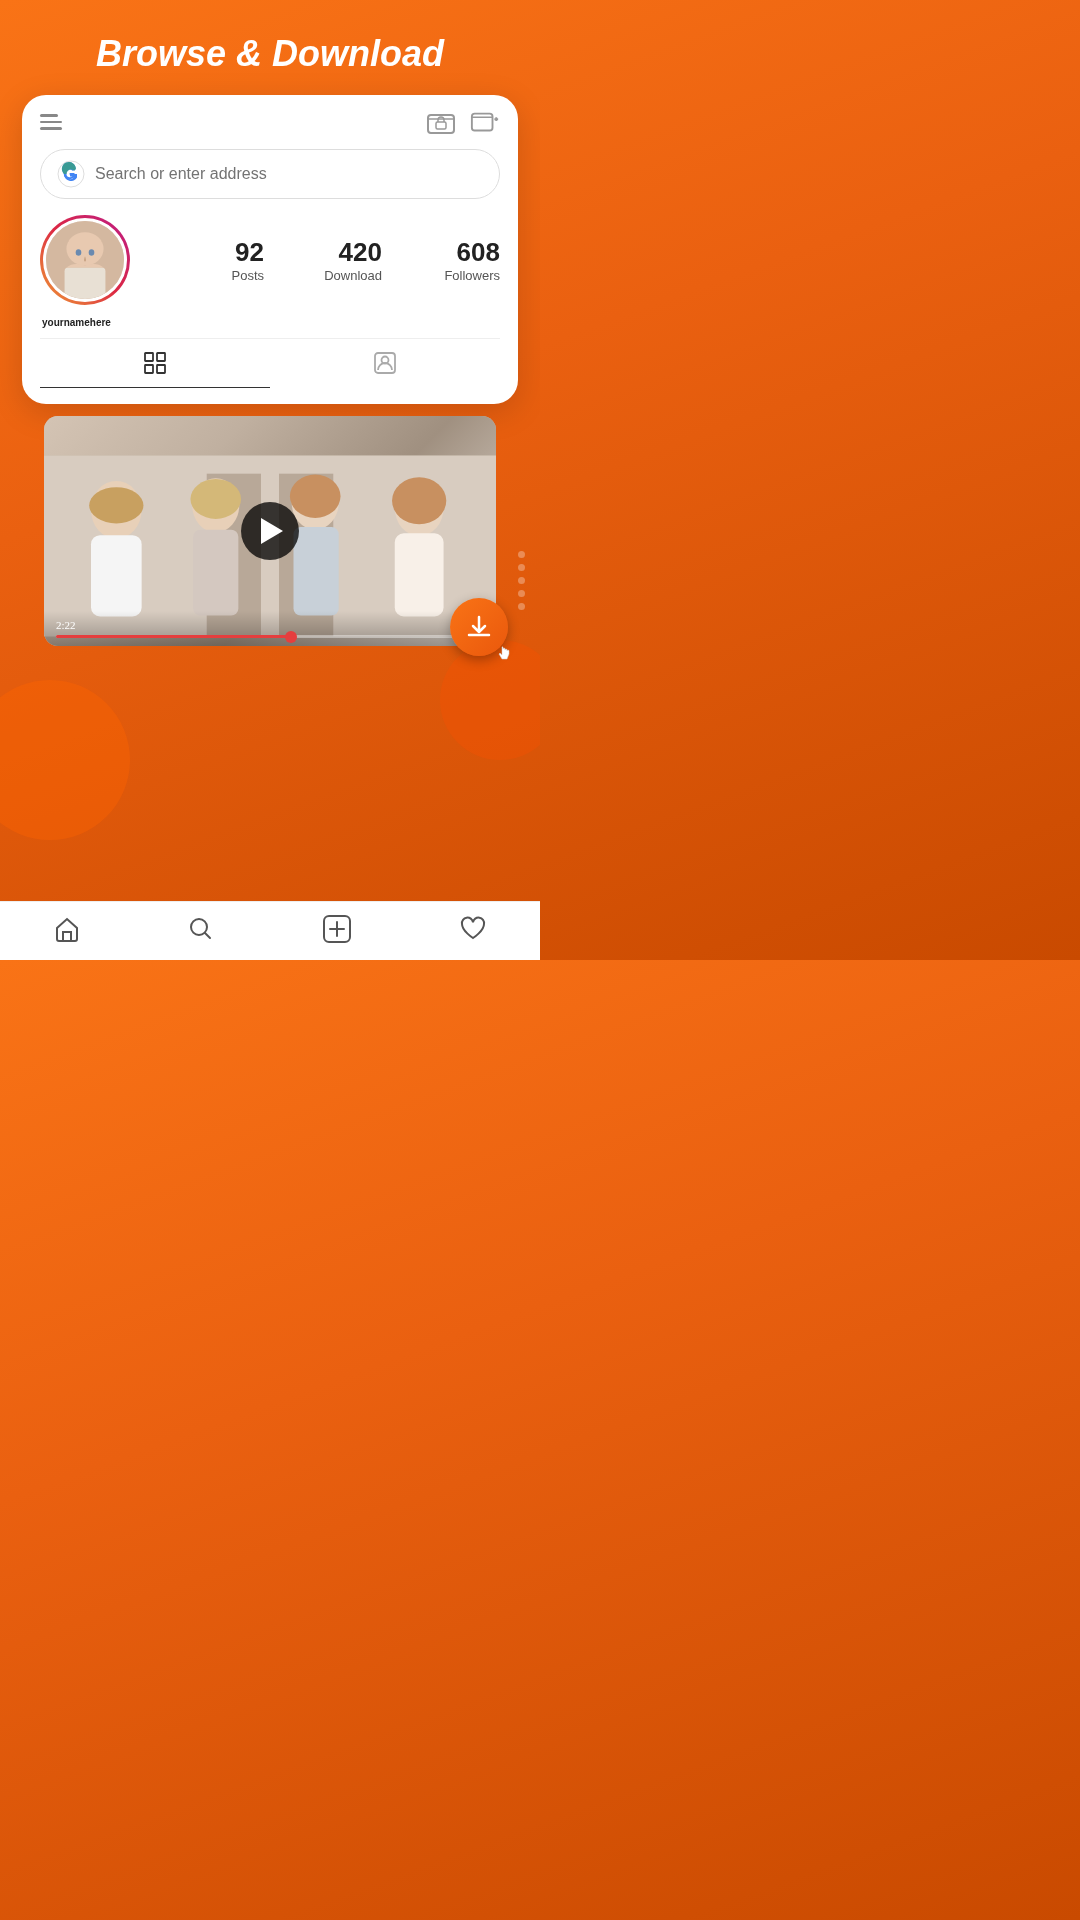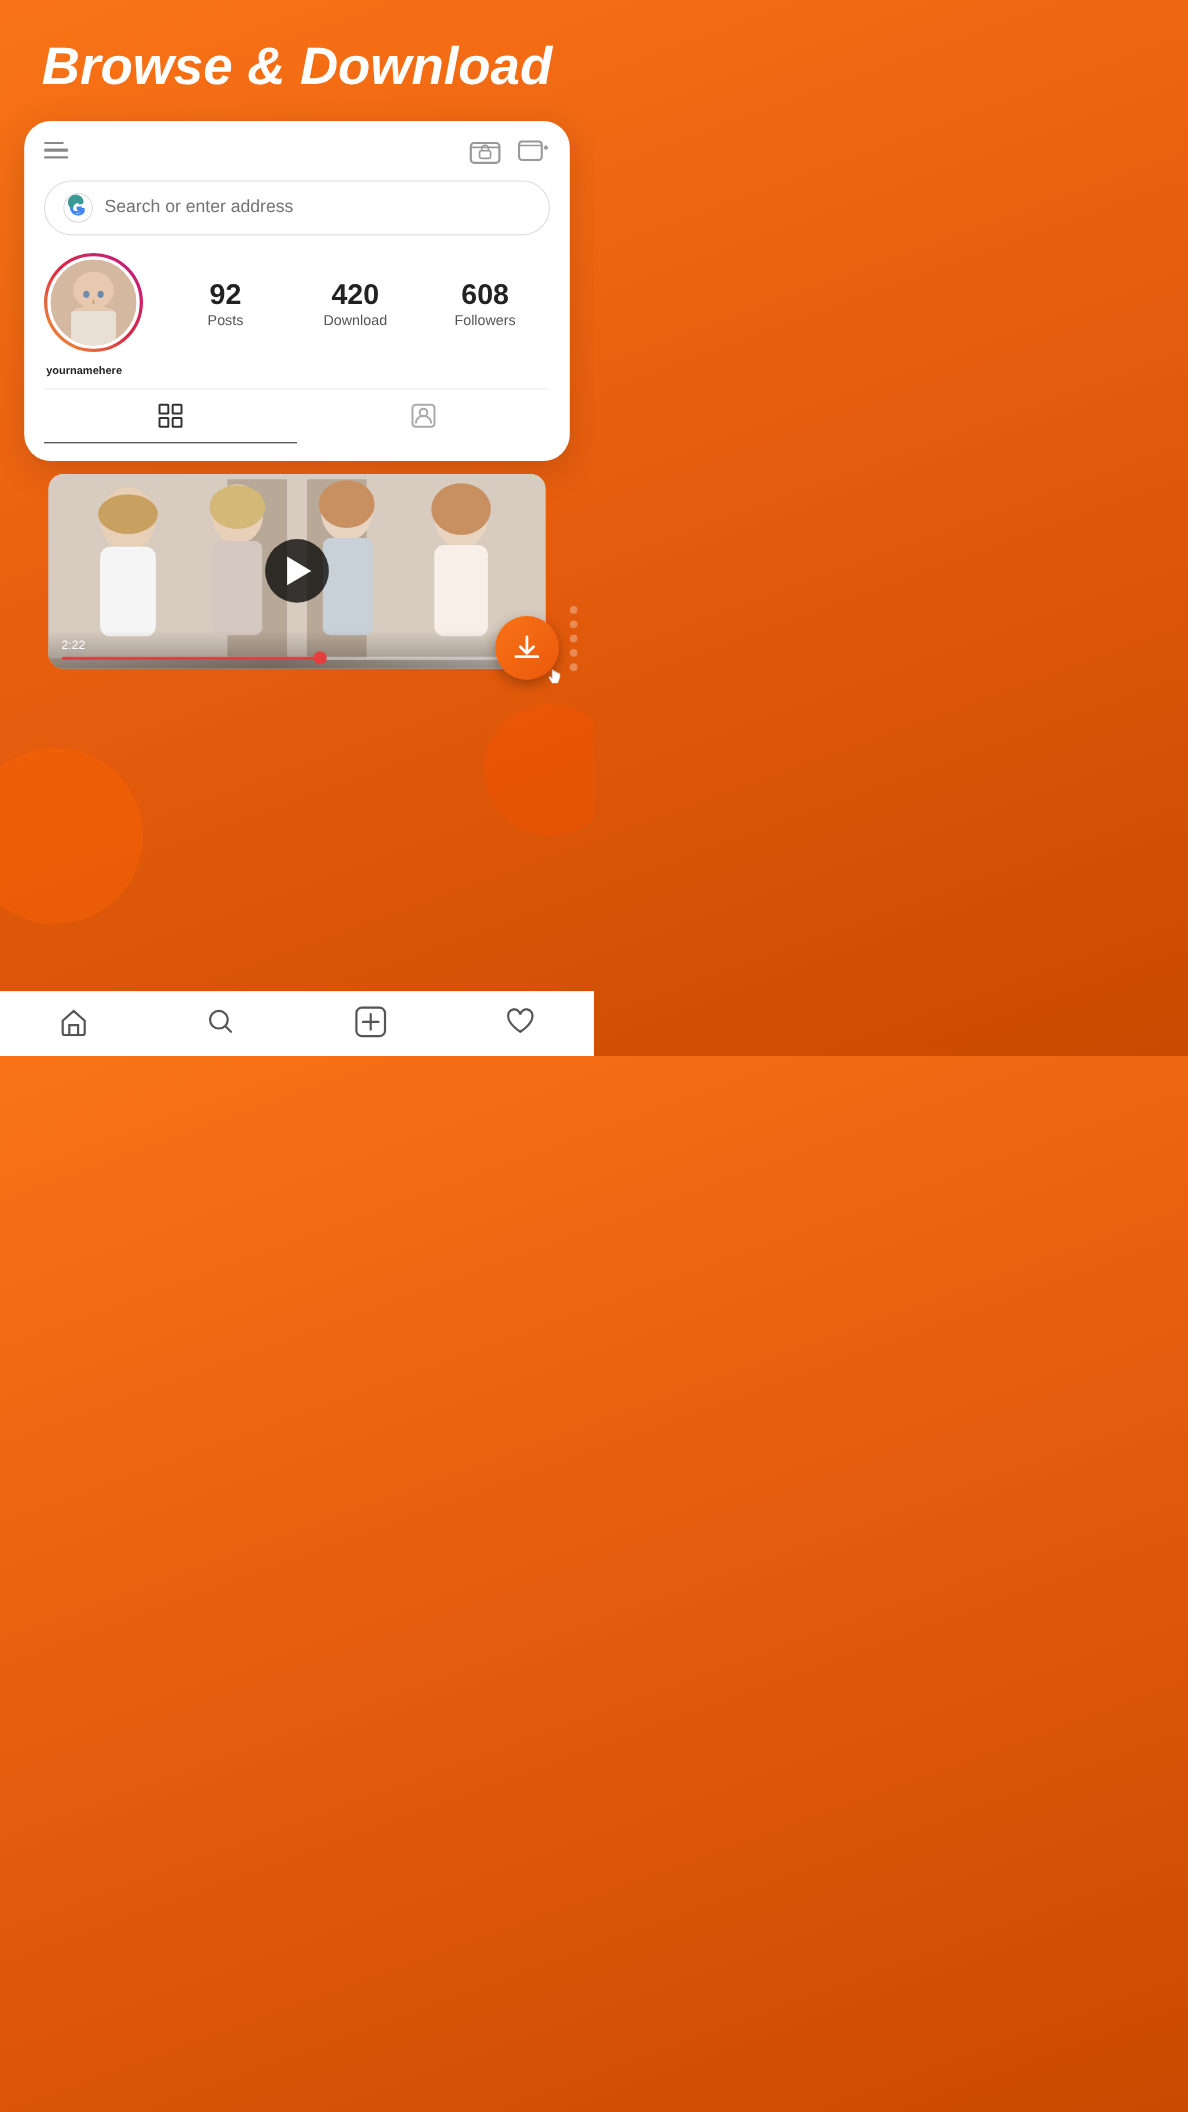--- a/index.html
+++ b/index.html
@@ -45,21 +45,21 @@
       height: 7px;
       background: rgba(255,255,255,0.3);
       border-radius: 50%;
       display: block;
     }
 
     
     .hero-title {
       text-align: center;
       color: white;
-      font-size: 48px;
+      font-size: 36px;
       font-weight: 800;
       font-style: italic;
       padding: 32px 20px 20px;
       line-height: 1.2;
     }
 
     
     .browser-card {
       background: white;
       border-radius: 24px;
@@ -146,21 +146,21 @@
       background: #e8d5c8;
       border: 3px solid white;
       overflow: hidden;
       display: flex;
       align-items: center;
       justify-content: center;
     }
     
     .stat-item {
       flex: 1;
-      text-align: center;
+      text-align: right;
     }
     .stat-number {
       font-size: 26px;
       font-weight: 700;
       color: #222;
       display: block;
     }
     .stat-label {
       font-size: 13px;
       color: #555;
@@ -190,22 +190,23 @@
     .profile-tab.active {
       border-bottom: 1.5px solid #333;
     }
 
     
     .video-panel {
       margin: 0 22px;
       border-radius: 14px;
       overflow: hidden;
       position: relative;
-      height: 177px;
+      height: 230px;
       background: #c8b8a8;
+      font-family: Liberation Serif, serif;
     }
     .video-bg {
       width: 100%;
       height: 100%;
       background: linear-gradient(135deg, #d4c4b4 0%, #c0b0a0 30%, #a09080 60%, #e8e0d8 100%);
       position: relative;
       display: flex;
       align-items: center;
       justify-content: center;
     }

